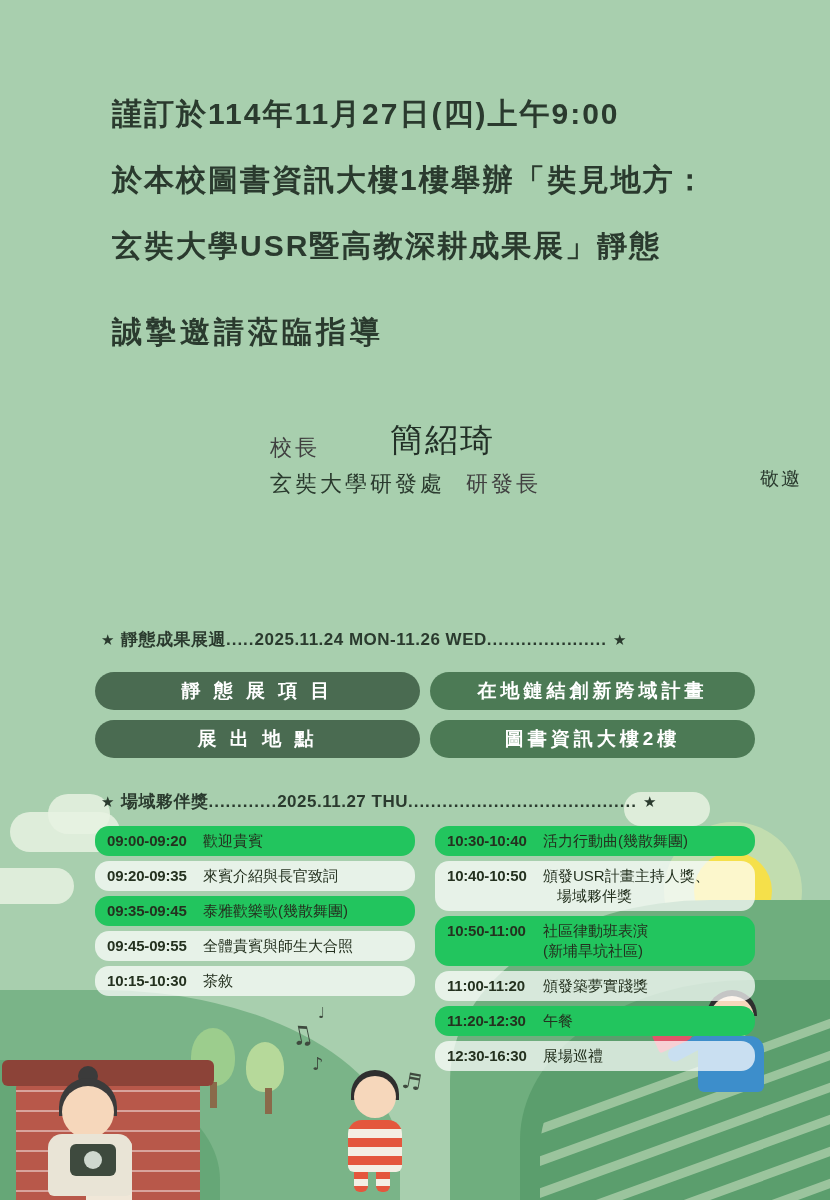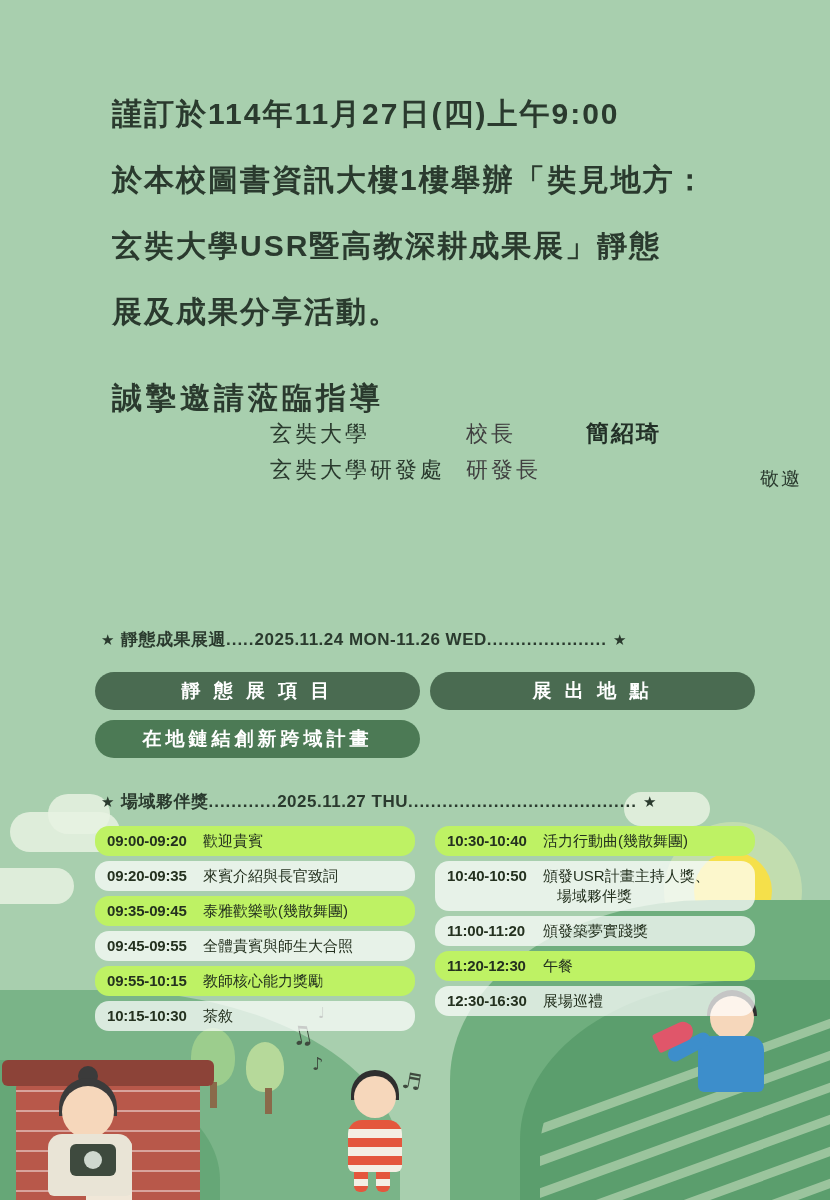--- a/index.html
+++ b/index.html
@@ -194,21 +194,21 @@
   .invite .l2 { margin-top: 34px; letter-spacing: 4px; }
 
   .signature {
     position: absolute;
     left: 270px; top: 418px;
     width: 540px;
   }
   .sig-row { display: flex; align-items: flex-end; margin-bottom: 6px; }
   .sig-org  { width: 196px; font-size: 22px; letter-spacing: 3px; color:#2a3a2e; }
   .sig-role { width: 120px; font-size: 22px; letter-spacing: 3px; color:#404040; }
-  .sig-name { font-size: 23px; font-weight: 700; letter-spacing: 2px; color:#223027; }
+  .sig-name { font-size: 33px; font-weight: 400; letter-spacing: 2px; color:#223027; }
   .sig-suffix {
     position: absolute;
     right: 8px; top: 48px;
     font-size: 19px;
     letter-spacing: 2px;
     color:#2a3a2e;
   }
 
   
   .sec {
@@ -263,21 +263,21 @@
     display: flex;
     align-items: flex-start;
     border-radius: 14px;
     padding: 5px 10px 5px 12px;
     margin-bottom: 5px;
     font-size: 15px;
     line-height: 20px;
     color: #24311f;
     background: rgba(255,255,255,0.72);
   }
-  .row.hl { background: #bef264; }
+  .row.hl { background: #22c55e; }
   .row .time {
     flex: 0 0 96px;
     font-weight: 600;
     letter-spacing: -.2px;
     white-space: nowrap;
   }
   .row .txt { flex: 1 1 auto; }
   .row .txt span { display:block; }
 </style>
 </head>
@@ -349,27 +349,25 @@
   <span class="note n3">♬</span>
   <span class="note n4">♩</span>
 </div>
 
 <div class="content">
 
   <div class="invite">
     <p>謹訂於114年11月27日(四)上午9:00</p>
     <p>於本校圖書資訊大樓1樓舉辦「奘見地方：</p>
     <p>玄奘大學USR暨高教深耕成果展」靜態</p>
-    <p>展及成果分享活動。</p>
     <p class="l2">誠摯邀請蒞臨指導</p>
   </div>
 
   <div class="signature">
     <div class="sig-row">
-      <div class="sig-org">玄奘大學</div>
       <div class="sig-role">校長</div>
       <div class="sig-name">簡紹琦</div>
     </div>
     <div class="sig-row">
       <div class="sig-org">玄奘大學研發處</div>
       <div class="sig-role">研發長</div>
     </div>
     <div class="sig-suffix">敬邀</div>
   </div>
 
@@ -377,22 +375,23 @@
     <span class="star">★</span>
     <span>靜態成果展週</span>
     <span class="dots">.....</span>
     <span>2025.11.24 MON-11.26 WED</span>
     <span class="dots">.....................</span>
     <span class="star">★</span>
   </div>
 
   <div class="pills">
     <div class="pill">靜 態 展 項 目</div>
+    <div class="pill alt">在地鏈結創新跨域計畫</div>
     <div class="pill">展 出 地 點</div>
-    <div class="pill alt">在地鏈結創新跨域計畫</div>
+    <div class="pill alt">圖書資訊大樓2樓</div>
   </div>
 
   <div class="sec sec-share">
     <span class="star">★</span>
     <span>場域夥伴獎</span>
     <span class="dots">............</span>
     <span>2025.11.27 THU</span>
     <span class="dots">........................................</span>
     <span class="star">★</span>
   </div>
@@ -408,44 +407,47 @@
         <span class="txt">來賓介紹與長官致詞</span>
       </div>
       <div class="row hl">
         <span class="time">09:35-09:45</span>
         <span class="txt">泰雅歡樂歌(幾散舞團)</span>
       </div>
       <div class="row">
         <span class="time">09:45-09:55</span>
         <span class="txt">全體貴賓與師生大合照</span>
       </div>
-      <div class="row hl">
-        <span class="time">09:55-10:15</span>
-        <span class="txt">教師核心能力獎勵</span>
-      </div>
       <div class="row">
         <span class="time">10:15-10:30</span>
         <span class="txt">茶敘</span>
       </div>
     </div>
 
     <div class="col">
       <div class="row hl">
         <span class="time">10:30-10:40</span>
         <span class="txt">
           <span>活力行動曲(幾散舞團)</span>
         </span>
       </div>
       <div class="row">
         <span class="time">10:40-10:50</span>
         <span class="txt">
           <span>頒發USR計畫主持人獎、</span>
           <span style="padding-left:14px">場域夥伴獎</span>
         </span>
       </div>
+      <div class="row hl">
+        <span class="time">10:50-11:00</span>
+        <span class="txt">
+          <span>社區律動班表演</span>
+          <span>(新埔旱坑社區)</span>
+        </span>
+      </div>
       <div class="row">
         <span class="time">11:00-11:20</span>
         <span class="txt">頒發築夢實踐獎</span>
       </div>
       <div class="row hl">
         <span class="time">11:20-12:30</span>
         <span class="txt">午餐</span>
       </div>
       <div class="row">
         <span class="time">12:30-16:30</span>

